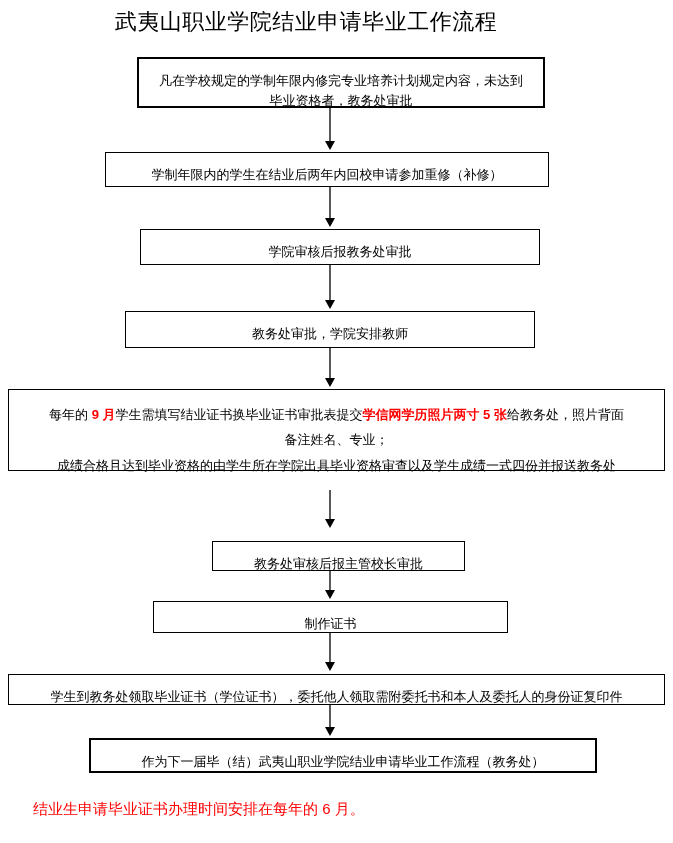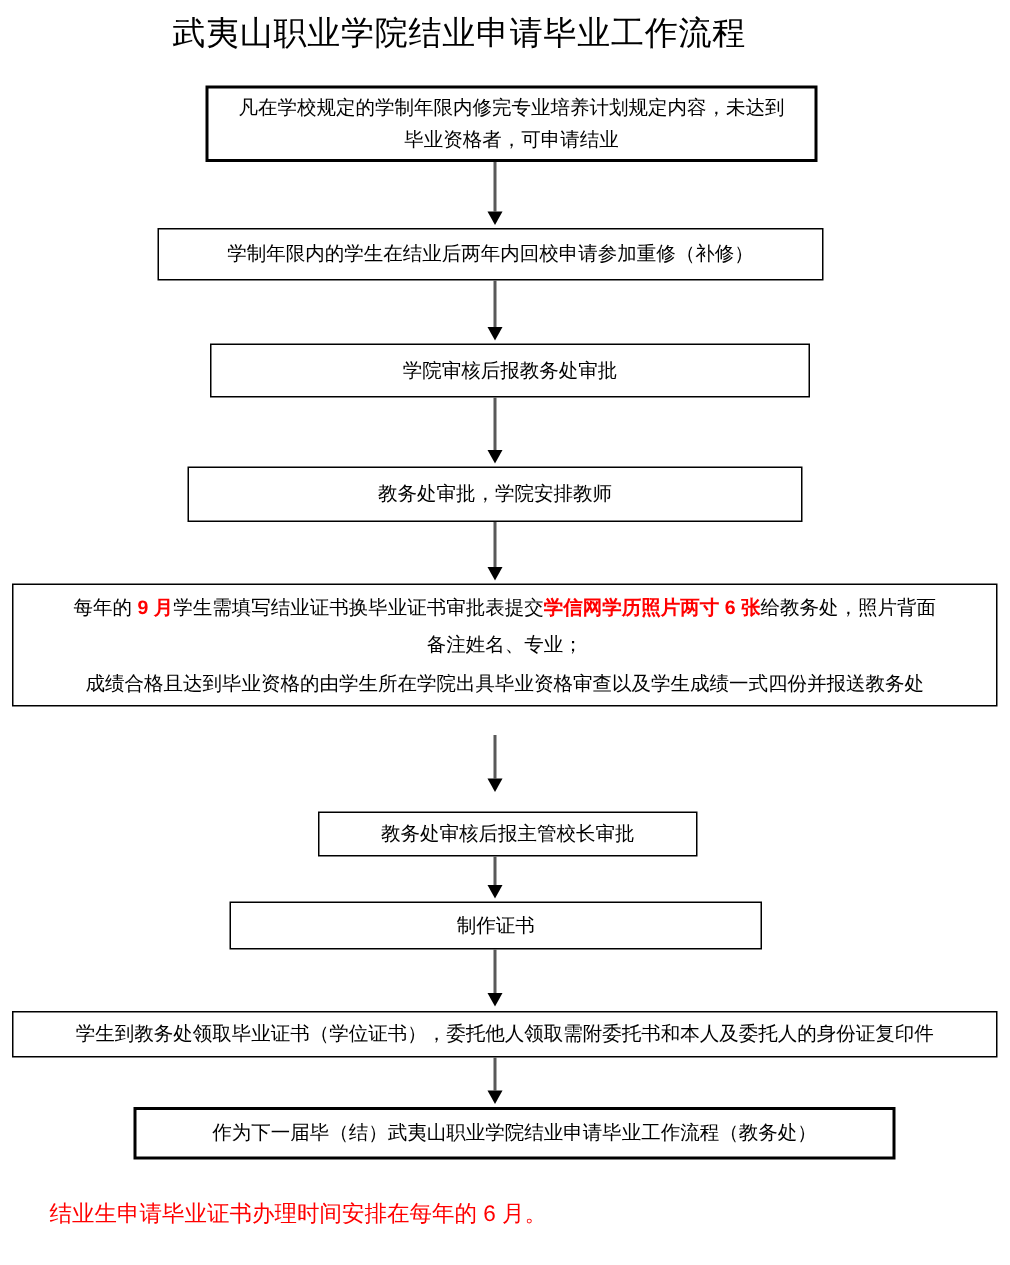--- a/index.html
+++ b/index.html
@@ -22,21 +22,20 @@
     color: #000000;
     letter-spacing: 0.5px;
     white-space: nowrap;
   }
   .box {
     position: absolute;
     box-sizing: border-box;
     border: 1px solid #000000;
     background: #ffffff;
     display: flex;
-    align-items: center;
     justify-content: center;
     text-align: center;
     font-size: 13px;
     color: #000000;
     line-height: 1.55;
     padding: 12px 4px;
   }
   .b1 { left: 137px; top: 57px;  width: 408px; height: 51px; border-width: 2px; }
   .b2 { left: 105px; top: 152px; width: 444px; height: 35px; }
   .b3 { left: 140px; top: 229px; width: 400px; height: 36px; }
@@ -89,21 +88,21 @@
   }
 </style>
 </head>
 <body>
 
 <div class="page">
 
   <div class="title">武夷山职业学院结业申请毕业工作流程</div>
 
   <div class="box b1">
-      <div><span>凡在学校规定的学制年限内修完专业培养计划规定内容，未达到</span><br><span>毕业资格者，可申请结业</span></div>
+      <div><span>凡在学校规定的学制年限内修完专业培养计划规定内容，未达到</span><br><span>毕业资格者，教务处审批</span></div>
     </div>
 
   <div class="arrow a1">
     <div class="line"></div>
     <div class="head"></div>
   </div>
 
   <div class="box b2">学制年限内的学生在结业后两年内回校申请参加重修（补修）</div>
 
   <div class="arrow a2">
@@ -119,21 +118,21 @@
   </div>
 
   <div class="box b4">教务处审批，学院安排教师</div>
 
   <div class="arrow a4">
     <div class="line"></div>
     <div class="head"></div>
   </div>
 
   <div class="box b5">
-      <div><span>每年的 </span><span class="hl">9 月</span><span>学生需填写结业证书换毕业证书审批表提交</span><span class="hl">学信网学历照片两寸 6 张</span><span>给教务处，照片背面</span><br><span>备注姓名、专业；</span><br><span>成绩合格且达到毕业资格的由学生所在学院出具毕业资格审查以及学生成绩一式四份并报送教务处</span></div>
+      <div><span>每年的 </span><span class="hl">9 月</span><span>学生需填写结业证书换毕业证书审批表提交</span><span class="hl">学信网学历照片两寸 5 张</span><span>给教务处，照片背面</span><br><span>备注姓名、专业；</span><br><span>成绩合格且达到毕业资格的由学生所在学院出具毕业资格审查以及学生成绩一式四份并报送教务处</span></div>
     </div>
 
   <div class="arrow a5">
     <div class="line"></div>
     <div class="head"></div>
   </div>
 
   <div class="box b6">教务处审核后报主管校长审批</div>
 
   <div class="arrow a6">

